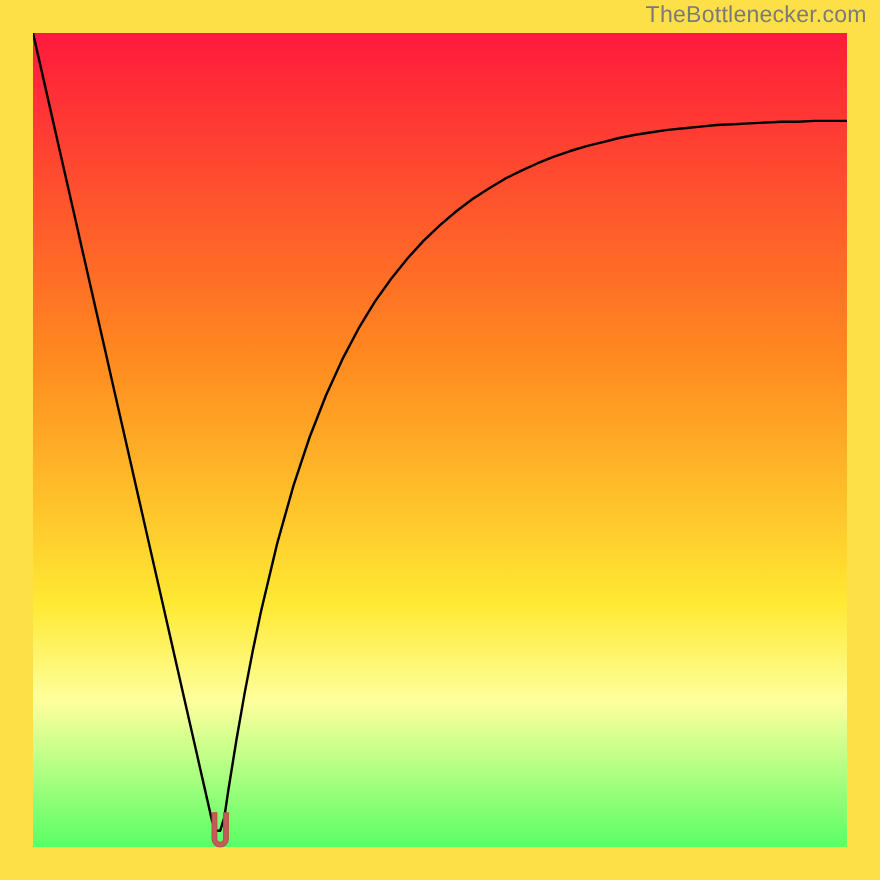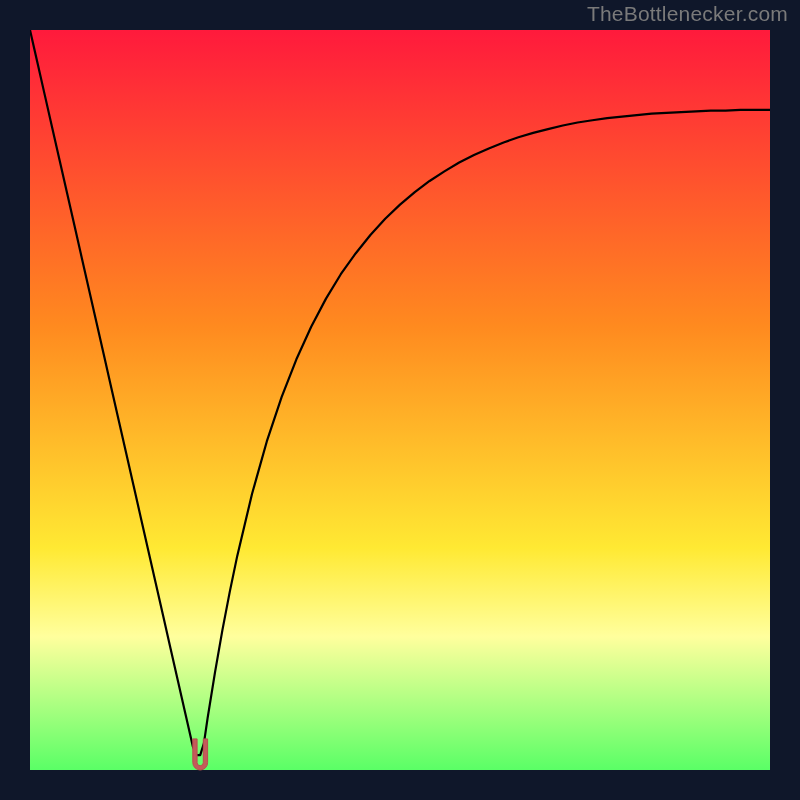--- a/index.html
+++ b/index.html
@@ -8,21 +8,21 @@
     width: 800px;
     height: 800px;
     background: #000;
     overflow: hidden;
     font-family: Arial, Helvetica, sans-serif;
   }
   .frame {
     position: relative;
     width: 800px;
     height: 800px;
-    background: #0f172a;
+    background: #fde047;
   }
   .attribution {
     position: absolute;
     top: 2px;
     right: 12px;
     color: #7a7a7a;
     font-size: 21px;
     font-weight: 400;
     letter-spacing: 0.2px;
     z-index: 3;

